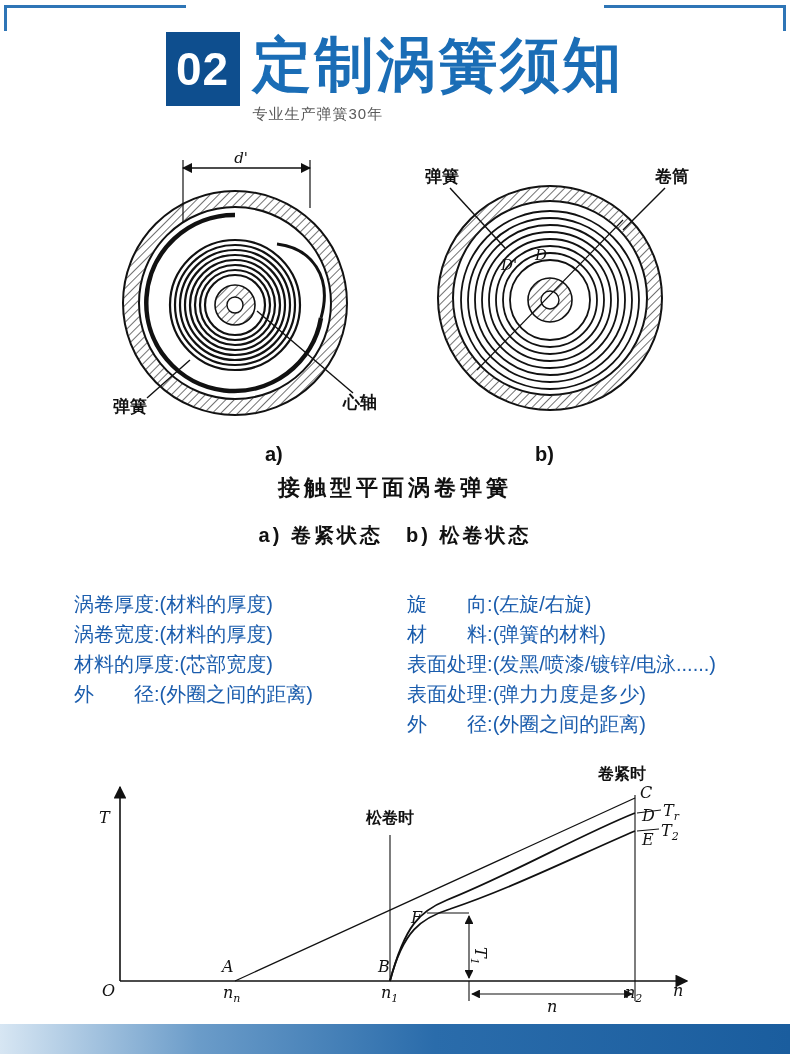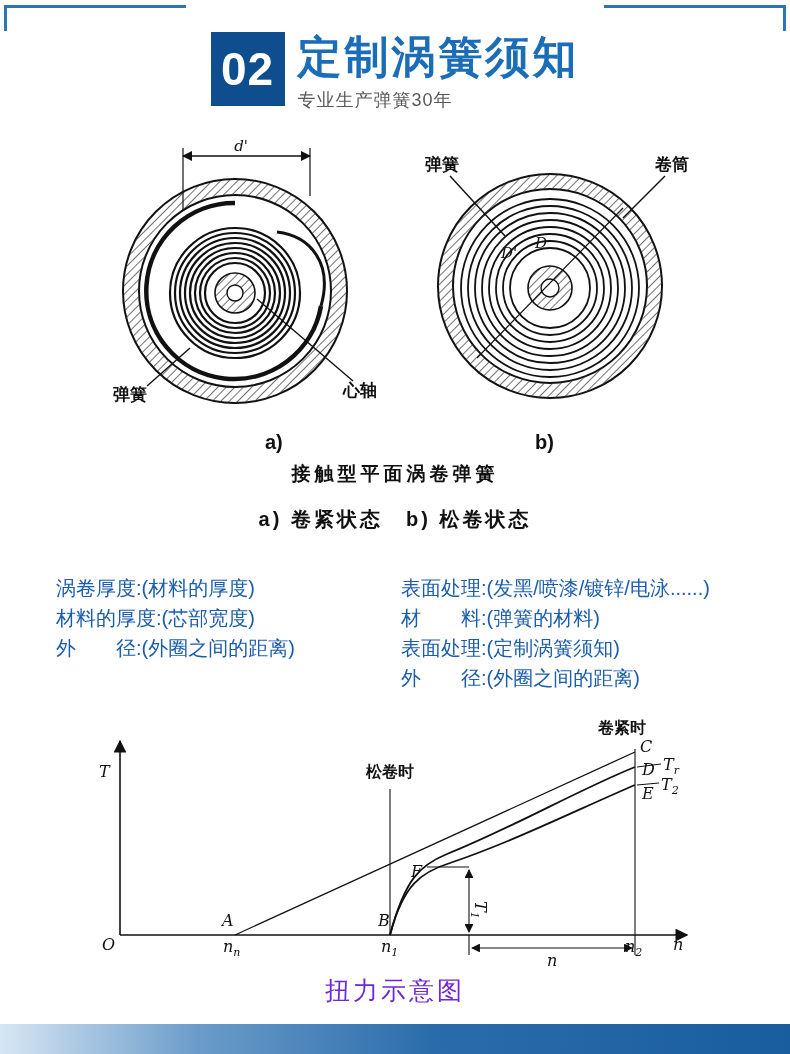--- a/index.html
+++ b/index.html
@@ -19,32 +19,32 @@
     position:absolute; top:5px; right:4px; width:182px; height:26px;
     border-top:3px solid #2e75b6; border-right:3px solid #2e75b6;
   }
   
   .header { display:flex; justify-content:center; align-items:flex-start; padding-top:32px; gap:13px; }
   .num-box {
     width:74px; height:74px; background:#0e4e8e; color:#fff;
     font-size:46px; font-weight:bold; display:flex; align-items:center; justify-content:center;
     letter-spacing:1px;
   }
-  .title-col .title { font-size:44px; font-weight:bold; color:#1a6db6; letter-spacing:3px; line-height:1.15; }
-  .title-col .subtitle { font-size:18px; color:#595959; margin-top:5px; letter-spacing:1px; }
+  .title-col .title { font-size:59px; font-weight:bold; color:#1a6db6; letter-spacing:3px; line-height:1.15; }
+  .title-col .subtitle { font-size:15px; color:#595959; margin-top:5px; letter-spacing:1px; }
   
   .diagram-wrap { margin-top:24px; }
   svg.diagram { display:block; margin:0 auto; }
   .sub-labels { width:600px; margin:0 auto; position:relative; height:26px; font-weight:bold; font-size:20px; color:#111; }
   .sub-a { position:absolute; left:170px; top:0; }
   .sub-b { position:absolute; left:440px; top:0; }
-  .cap1 { text-align:center; font-weight:bold; font-size:19px; letter-spacing:4px; margin-top:4px; color:#111; }
+  .cap1 { text-align:center; font-weight:bold; font-size:22px; letter-spacing:4px; margin-top:4px; color:#111; }
   .cap2 { text-align:center; font-weight:bold; font-size:20px; letter-spacing:3px; margin-top:19px; color:#111; }
   
-  .params { display:flex; margin-top:40px; padding:0 56px; color:#1b5dad; font-size:20px; }
+  .params { display:flex; margin-top:40px; padding:0 74px; color:#1b5dad; font-size:20px; }
   .param-col { line-height:30px; white-space:nowrap; }
   .param-col.left { width:345px; }
   
   .chart-wrap { margin-top:24px; }
   svg.chart { display:block; margin:0 auto; }
   .chart-caption { text-align:center; font-size:25px; color:#6d28d9; margin-top:2px; letter-spacing:3px; font-weight:500; }
   
   .bottom-bar {
     position:absolute; left:0; bottom:0; width:100%; height:30px;
     background:linear-gradient(90deg,#d7e6f3 0%,#6b9cc9 25%,#2a6cab 55%,#1a5d9e 100%);
@@ -141,27 +141,29 @@
     <span class="sub-a">a)</span>
     <span class="sub-b">b)</span>
   </div>
   <div class="cap1">接触型平面涡卷弹簧</div>
   <div class="cap2">a) 卷紧状态　b) 松卷状态</div>
 </div>
 
 <div class="params">
   <div class="param-col left">
     <div class="param-row"><span>涡卷厚度:</span><span>(材料的厚度)</span></div>
+    <div class="param-row"><span>涡卷宽度:</span><span>(材料的厚度)</span></div>
     <div class="param-row"><span>材料的厚度:</span><span>(芯部宽度)</span></div>
     <div class="param-row"><span>外　　径:</span><span>(外圈之间的距离)</span></div>
   </div>
   <div class="param-col right">
+    <div class="param-row"><span>旋　　向:</span><span>(左旋/右旋)</span></div>
+    <div class="param-row"><span>材　　料:</span><span>(弹簧的材料)</span></div>
     <div class="param-row"><span>表面处理:</span><span>(发黑/喷漆/镀锌/电泳......)</span></div>
-    <div class="param-row"><span>材　　料:</span><span>(弹簧的材料)</span></div>
-    <div class="param-row"><span>表面处理:</span><span>(定制涡簧须知)</span></div>
+    <div class="param-row"><span>表面处理:</span><span>(弹力力度是多少)</span></div>
     <div class="param-row"><span>外　　径:</span><span>(外圈之间的距离)</span></div>
   </div>
 </div>
 
 <div class="chart-wrap">
   <svg class="chart" width="640" height="255" viewBox="0 0 640 255">
     <defs>
       <marker id="arr2" viewBox="0 0 10 10" refX="9" refY="5" markerWidth="8" markerHeight="8" orient="auto-start-reverse">
         <path d="M0,0L10,5L0,10z" fill="#111"></path>
       </marker>

